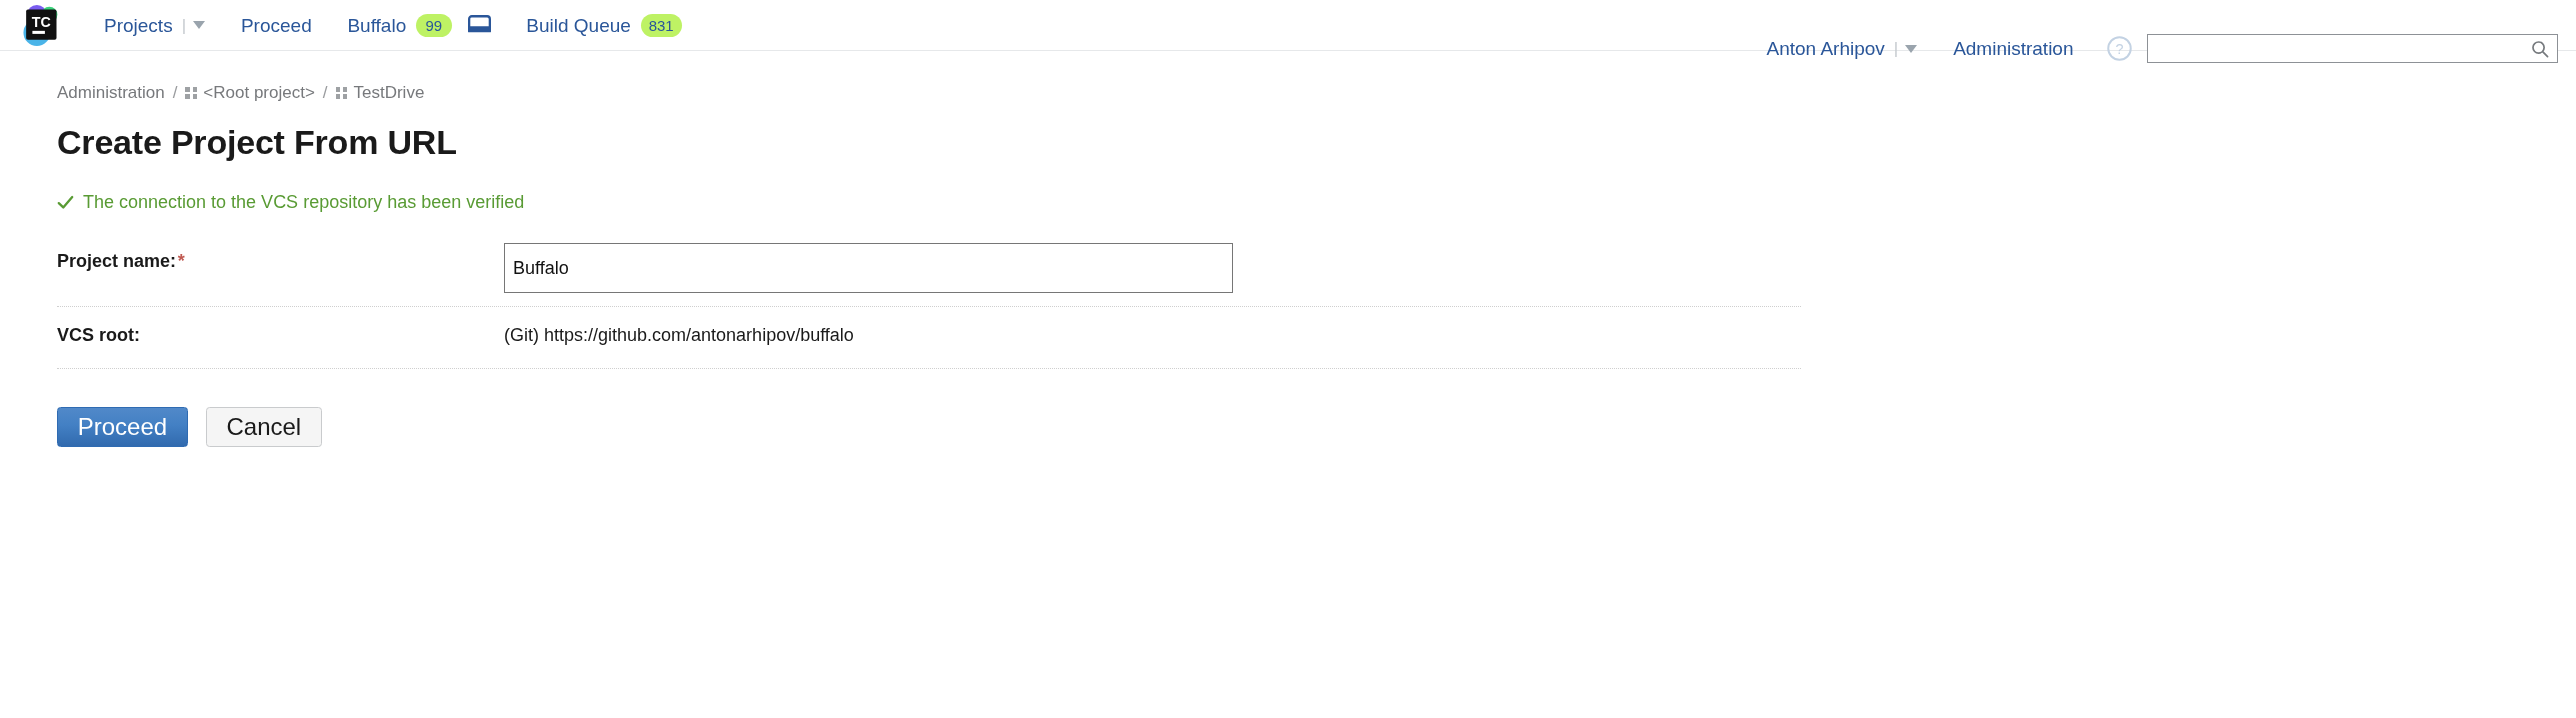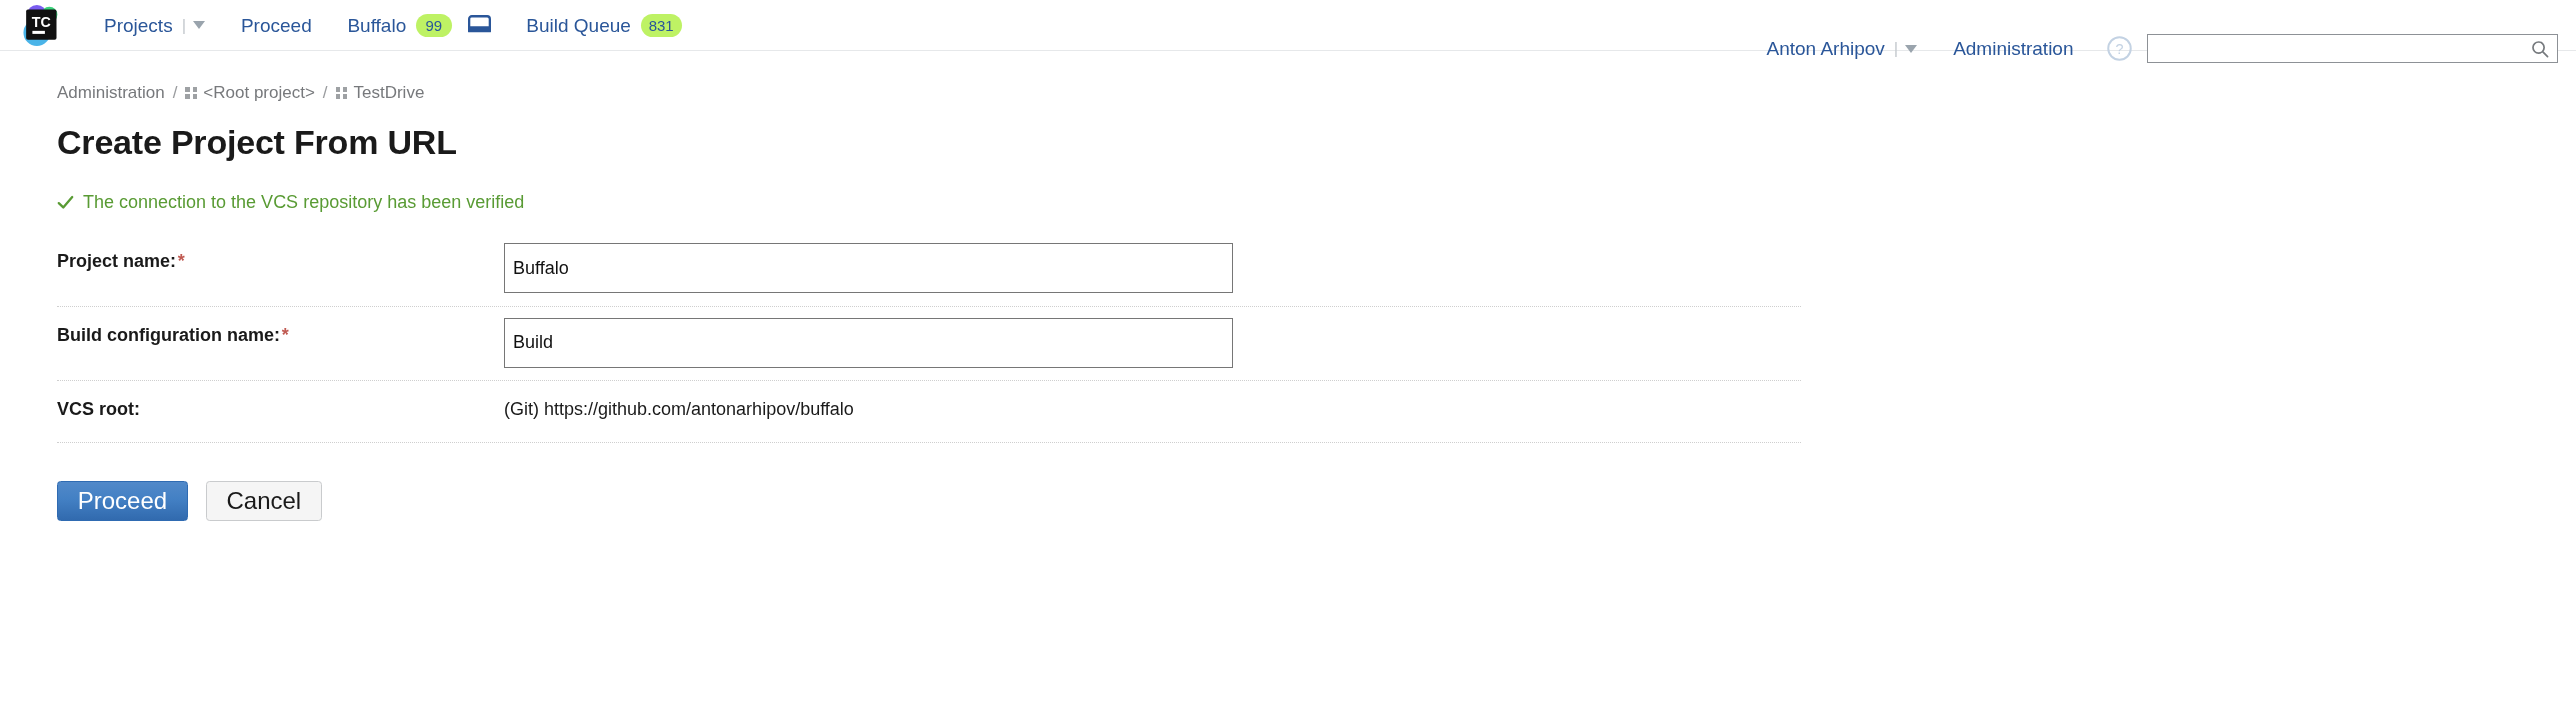--- a/index.html
+++ b/index.html
@@ -403,28 +403,20 @@
 
     <div class="form-row">
       <div class="form-label">
         <span>Project name:</span><span class="req">*</span>
       </div>
       <div class="form-field">
         <input class="text-input" type="text" value="Buffalo" style="">
       </div>
     </div>
 
-    <div class="form-row">
-      <div class="form-label">
-        <span>Build configuration name:</span><span class="req">*</span>
-      </div>
-      <div class="form-field">
-        <input class="text-input" type="text" value="Build" style="">
-      </div>
-    </div>
 
     <div class="form-row">
       <div class="form-label">
         <span>VCS root:</span>
       </div>
       <div class="form-field">
         <div class="static-value">(Git) https://github.com/antonarhipov/buffalo</div>
       </div>
     </div>
 

